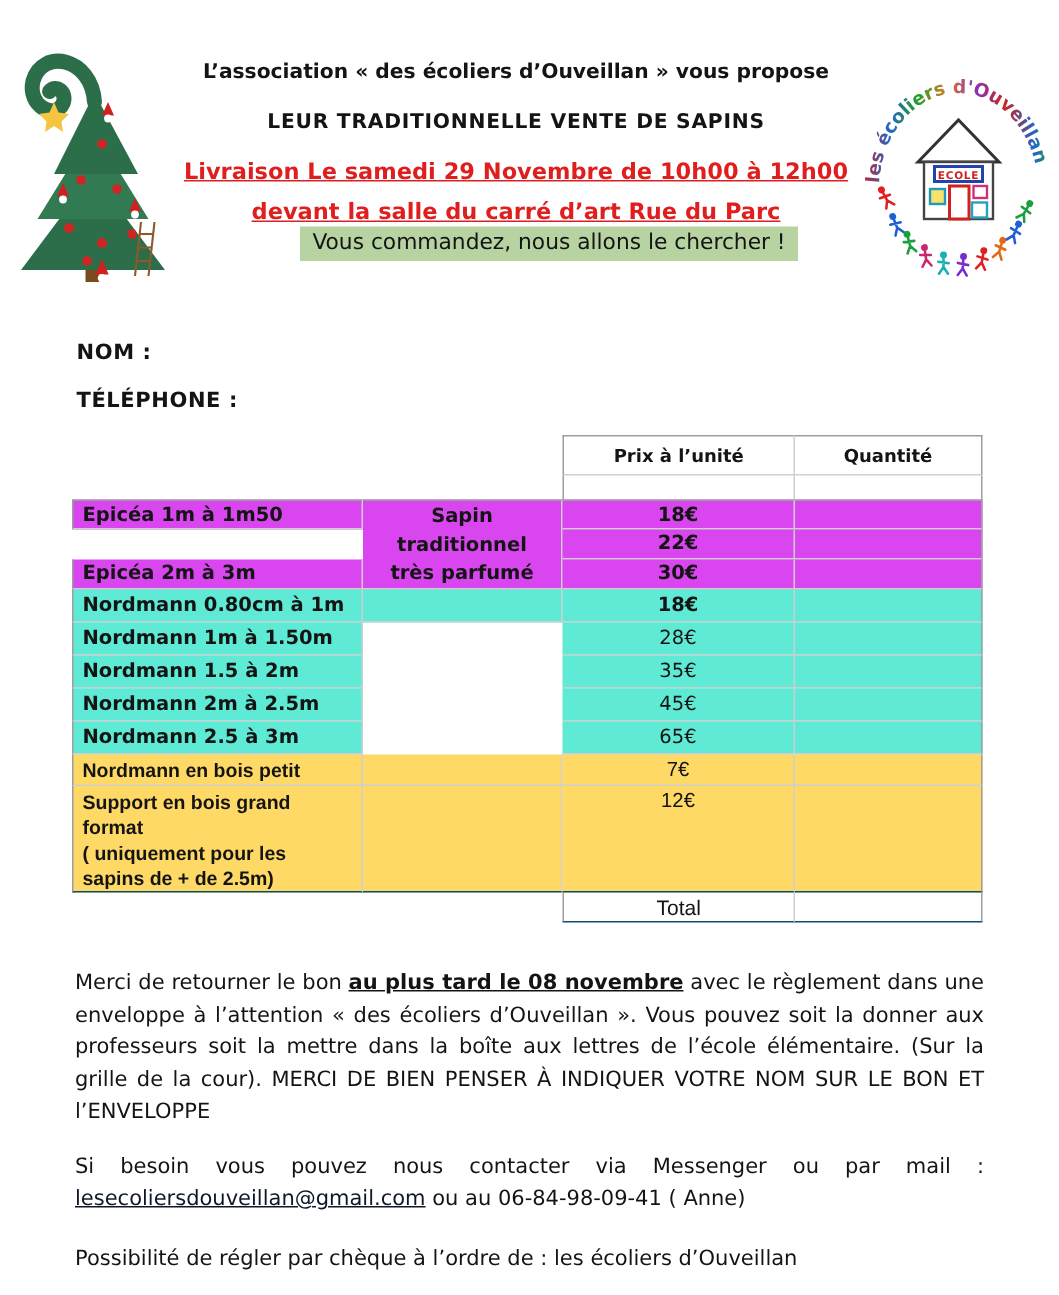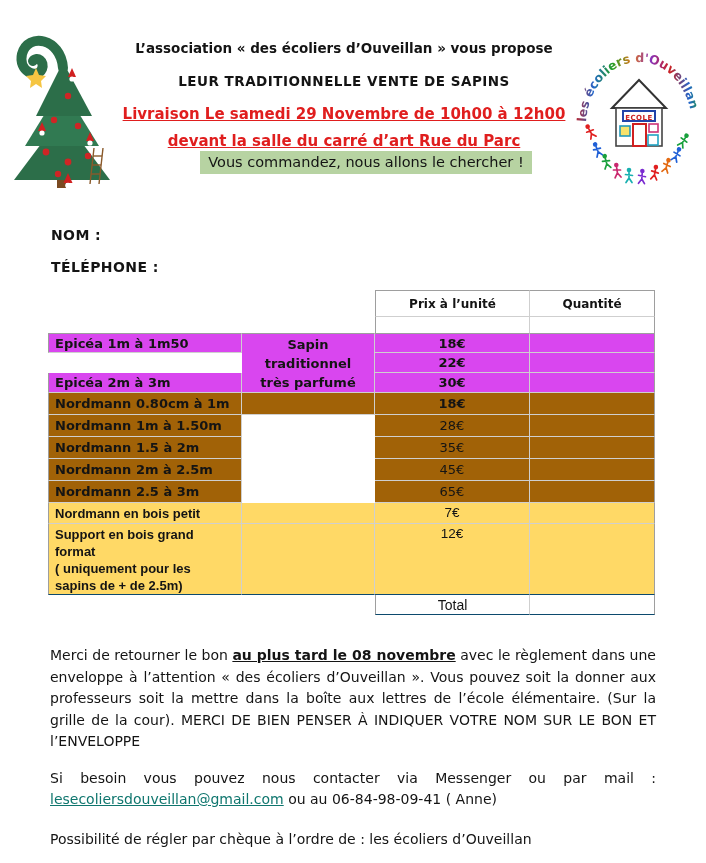--- a/index.html
+++ b/index.html
@@ -34,21 +34,21 @@
     box-sizing:border-box;
     border-right:1px solid #cfcfcf; border-bottom:1px solid #cfcfcf;
     display:flex; align-items:center; overflow:hidden;
   }
   .nb-b { border-bottom:none; }
   .edge-l { border-left:1px solid #9e9e9e; }
   .edge-t { border-top:1px solid #9e9e9e; }
   .edge-r { border-right:1px solid #9e9e9e; }
   .edge-b { border-bottom:1px solid #0c4a6e; }
   .pink   { background:#d946ef; }
-  .green  { background:#a16207; }
+  .green  { background:#5eead4; }
   .yellow { background:#ffd966; }
   .hdr   { font-weight:bold; font-size:12px; justify-content:center; }
   .lbl   { font-weight:bold; font-size:13px; padding-left:6px; white-space:nowrap; }
   .desc  { font-weight:bold; font-size:13px; justify-content:center; text-align:center; line-height:19px; padding:0 6px; }
   .descr { font-weight:normal; font-size:13px; justify-content:center; text-align:center; align-items:flex-start; padding-top:2px; }
   .price { font-size:13px; justify-content:center; }
   .b     { font-weight:bold; }
   .ylbl  {
     display:block; font-family:"Liberation Sans",sans-serif; font-weight:bold;
     font-size:13px; line-height:17px; padding:2px 6px 0; white-space:pre-line;
@@ -57,21 +57,21 @@
     font-family:"Liberation Sans",sans-serif; font-size:13.5px;
     justify-content:center; align-items:flex-start; padding-top:2px;
   }
   .total { font-family:"Liberation Sans",sans-serif; font-size:14px; justify-content:center; }
   
   .footer { position:absolute; left:50px; top:645px; width:606px; font-size:14px; line-height:21.5px; text-align:justify; }
   .footer p { margin:0; }
   .p2 { margin-top:15px !important; }
   .p3 { margin-top:18px !important; }
   .deadline { font-weight:bold; text-decoration:underline; }
-  .mail { color:#0f766e; text-decoration:underline; cursor:pointer; }
+  .mail { color:#0f172a; text-decoration:underline; cursor:pointer; }
 </style>
 </head>
 <body>
 
 <div class="page">
 
   <div class="tree-wrap">
     <svg width="112" height="178" viewBox="0 0 112 178">
       <rect x="51" y="148" width="9" height="16" fill="#7a4a21"></rect>
       <polygon points="56,92 8,156 104,156" fill="#2c6e49"></polygon>

